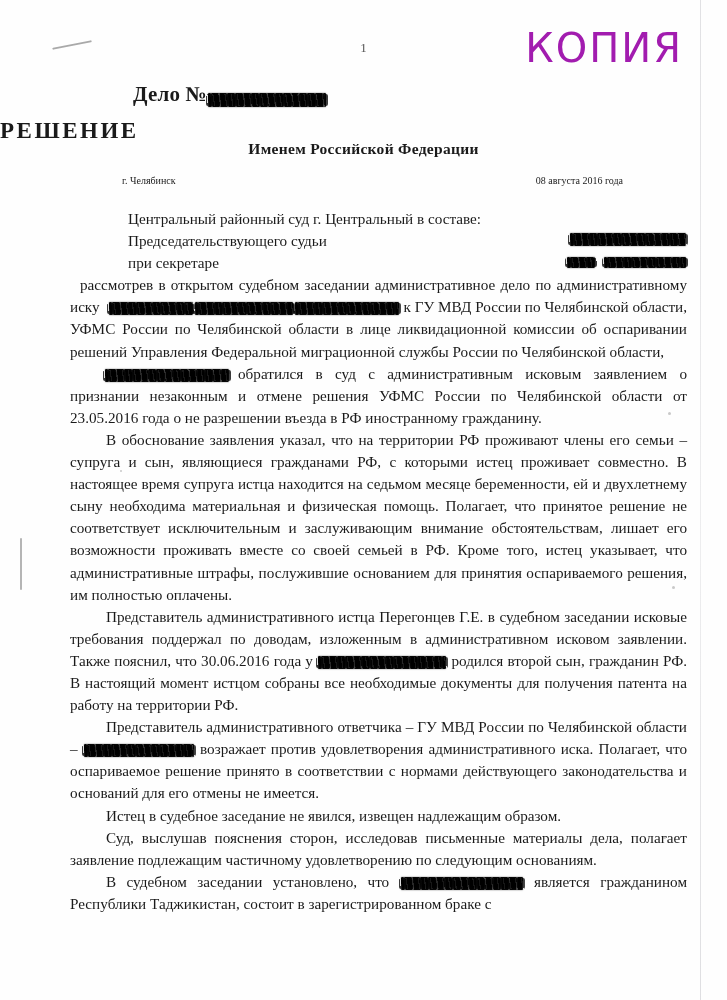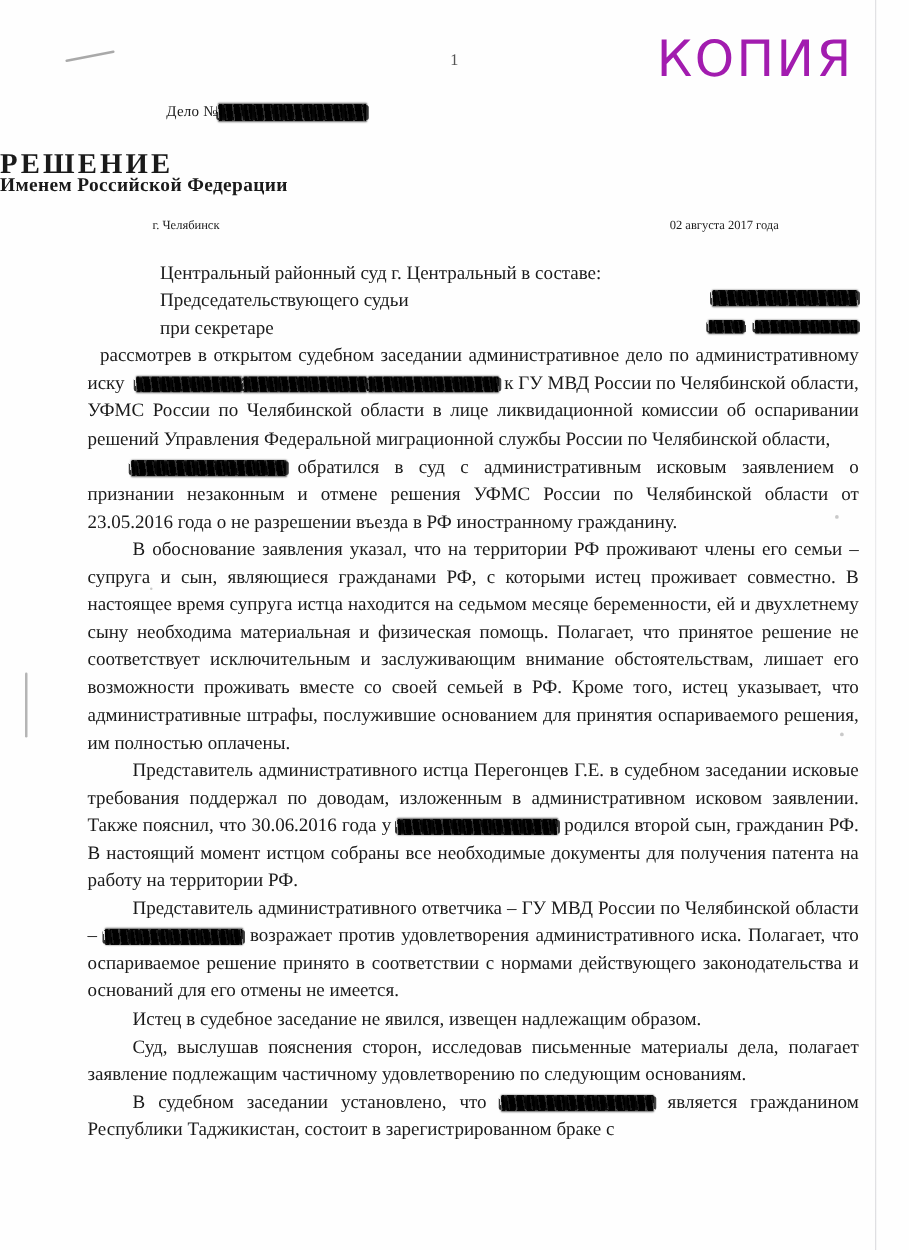--- a/index.html
+++ b/index.html
@@ -30,30 +30,30 @@
     font-size:40px;letter-spacing:2px;color:#a21caf;font-weight:400;
     line-height:1;
   }
   .page-num{
     position:absolute;left:0;right:0;top:40px;text-align:center;
     font-size:13px;color:#555;
   }
 
   .case-line{
     position:absolute;left:133px;top:82px;
-    font-size:12px;font-weight:normal;letter-spacing:.2px;
+    font-size:21px;font-weight:bold;letter-spacing:.2px;
     display:flex;align-items:flex-end;gap:0;
   }
 
   .doc-title{
     position:absolute;left:0;right:0;top:118px;text-align:left;
     font-size:23px;font-weight:bold;letter-spacing:2.5px;
   }
   .doc-subtitle{
-    position:absolute;left:0;right:0;top:140px;text-align:left;
+    position:absolute;left:0;right:0;top:140px;text-align:center;
     font-size:15.5px;font-weight:bold;letter-spacing:.3px;
   }
 
   .place-date{
     position:absolute;left:122px;right:78px;top:175px;
     display:flex;justify-content:space-between;font-size:10px;
   }
   .place-date .date{margin-right:26px;}
 
   .body{
@@ -116,21 +116,21 @@
   <div class="case-line">
     <span>Дело №</span>
       <span class="red tall" style="width:118px;"></span>
   </div>
 
   <div class="doc-title">РЕШЕНИЕ</div>
   <div class="doc-subtitle">Именем Российской Федерации</div>
 
   <div class="place-date">
     <span>г. Челябинск</span>
-    <span class="date">02 августа 2017 года</span>
+    <span class="date">08 августа 2016 года</span>
   </div>
 
   <div class="body">
 
     <div class="composition">
       <p class="blk nojust">Центральный районный суд г. Центральный в составе:</p>
 
       <div class="comp-row">
         <span class="lbl">Председательствующего судьи</span>
         <span class="fill"></span>

